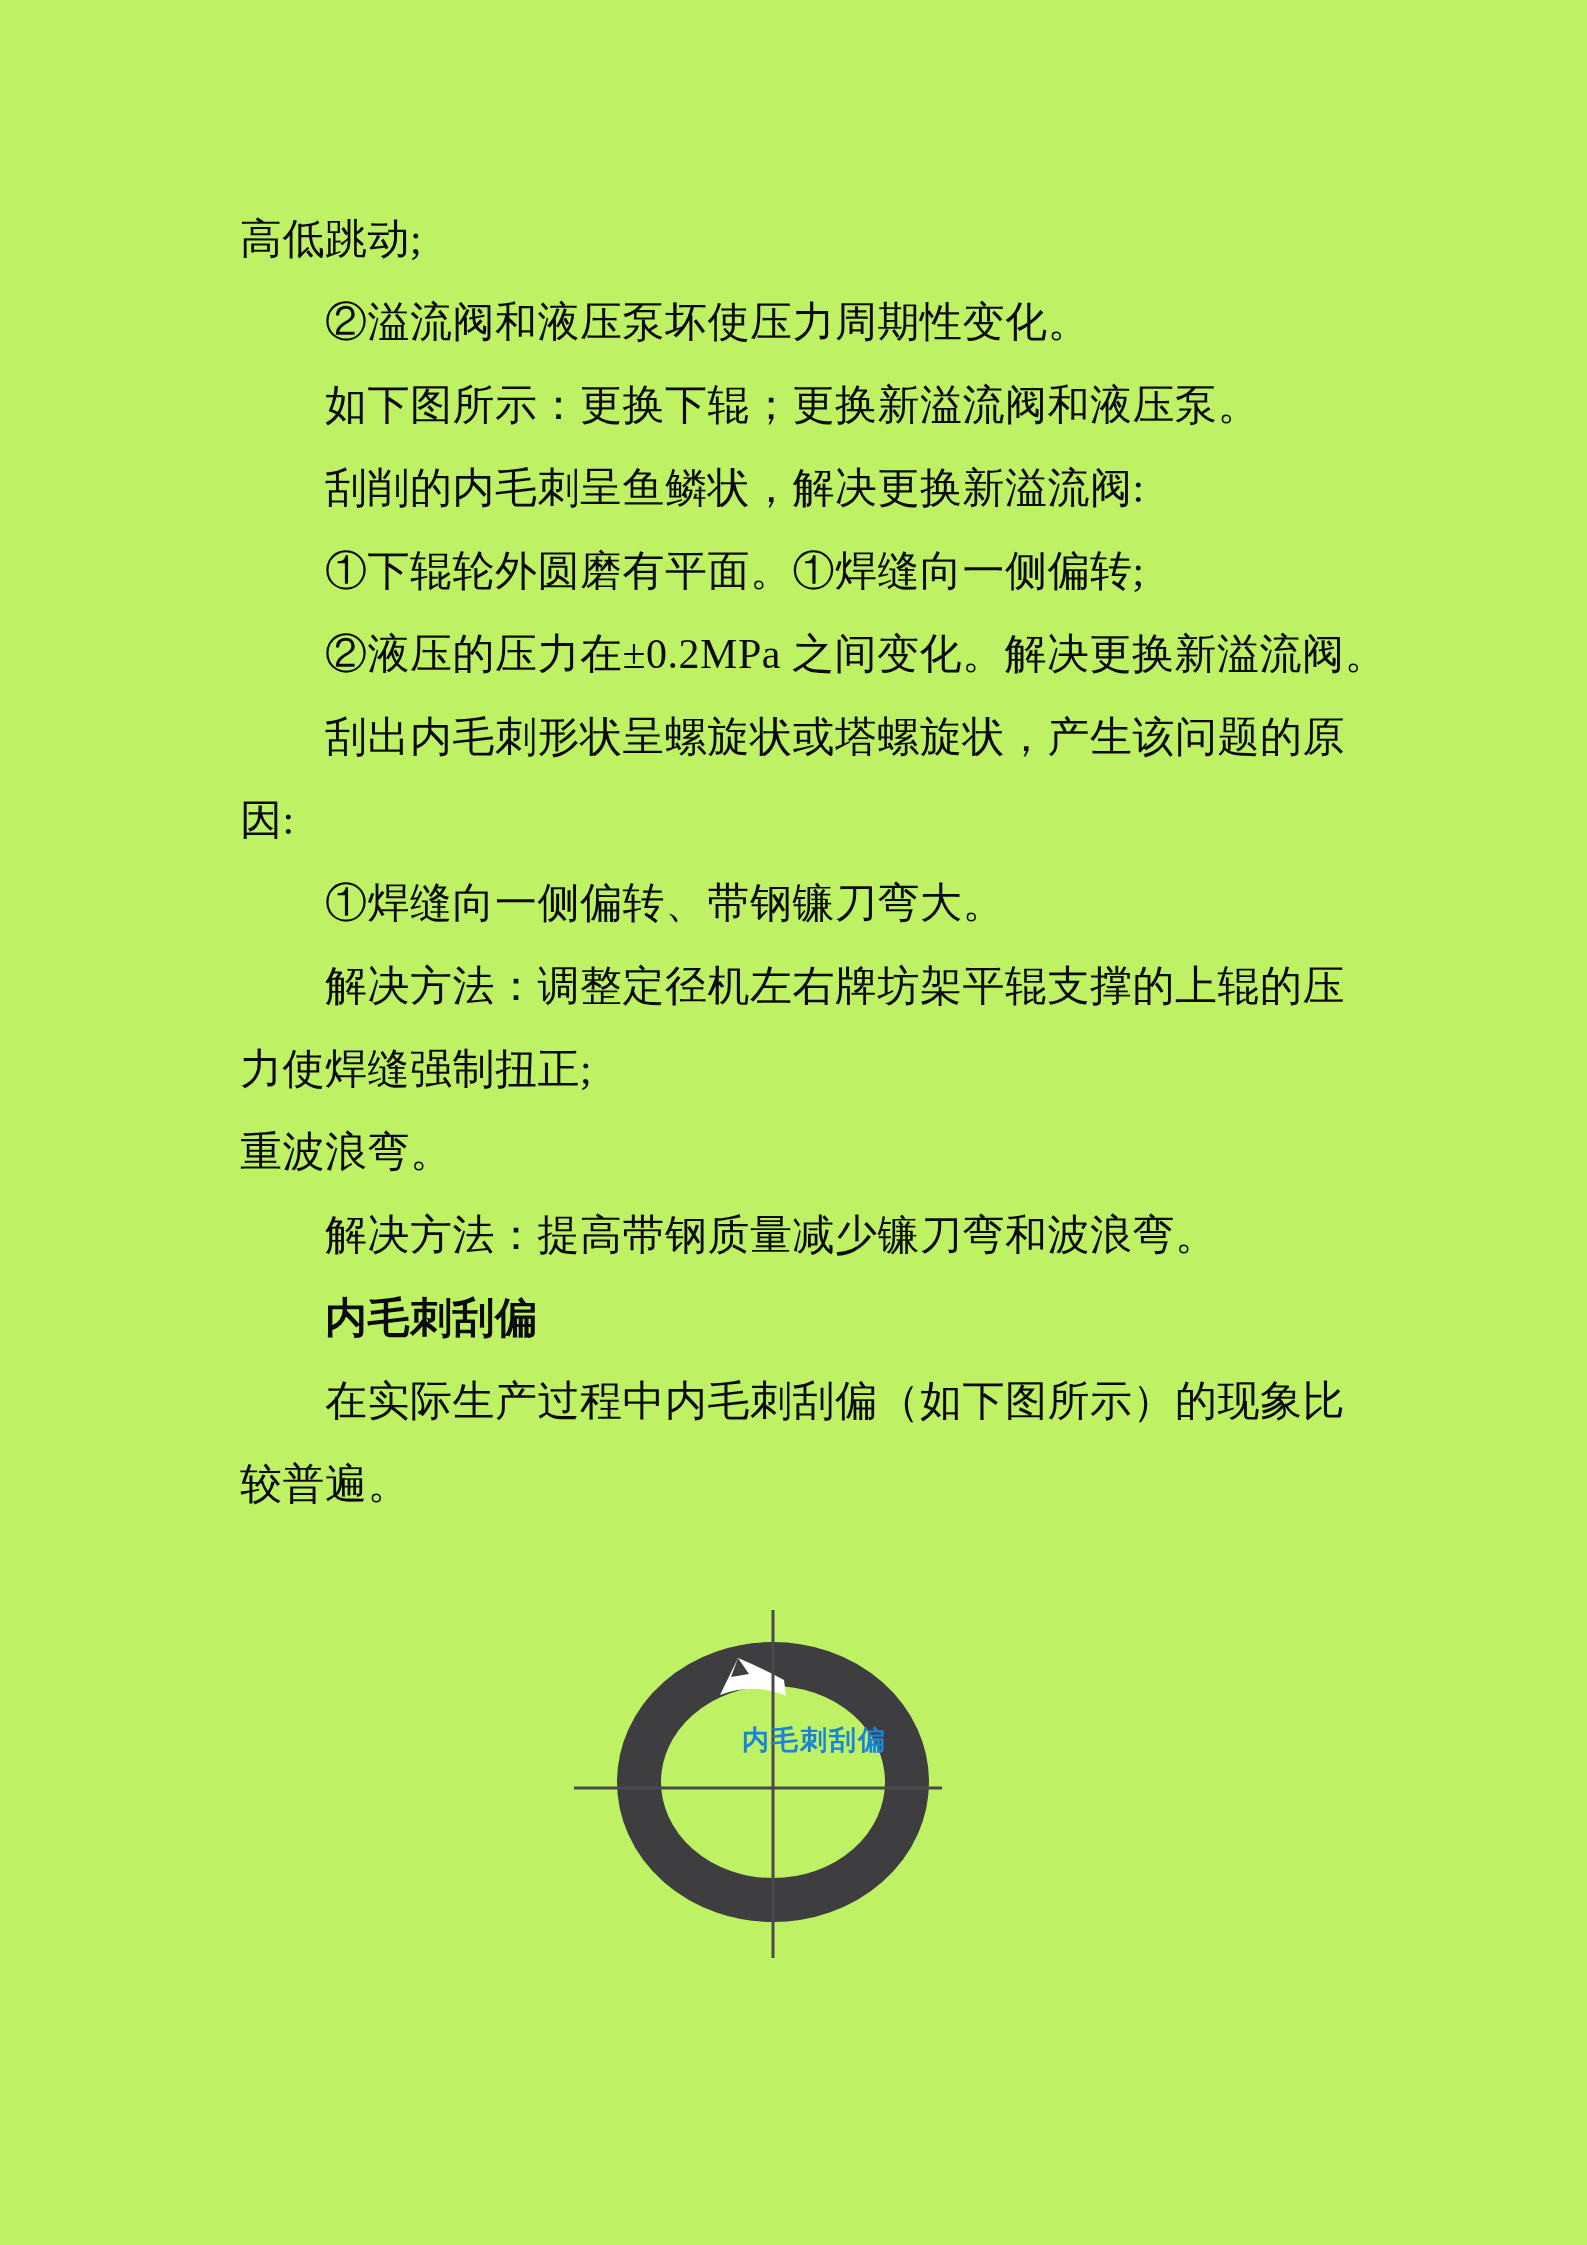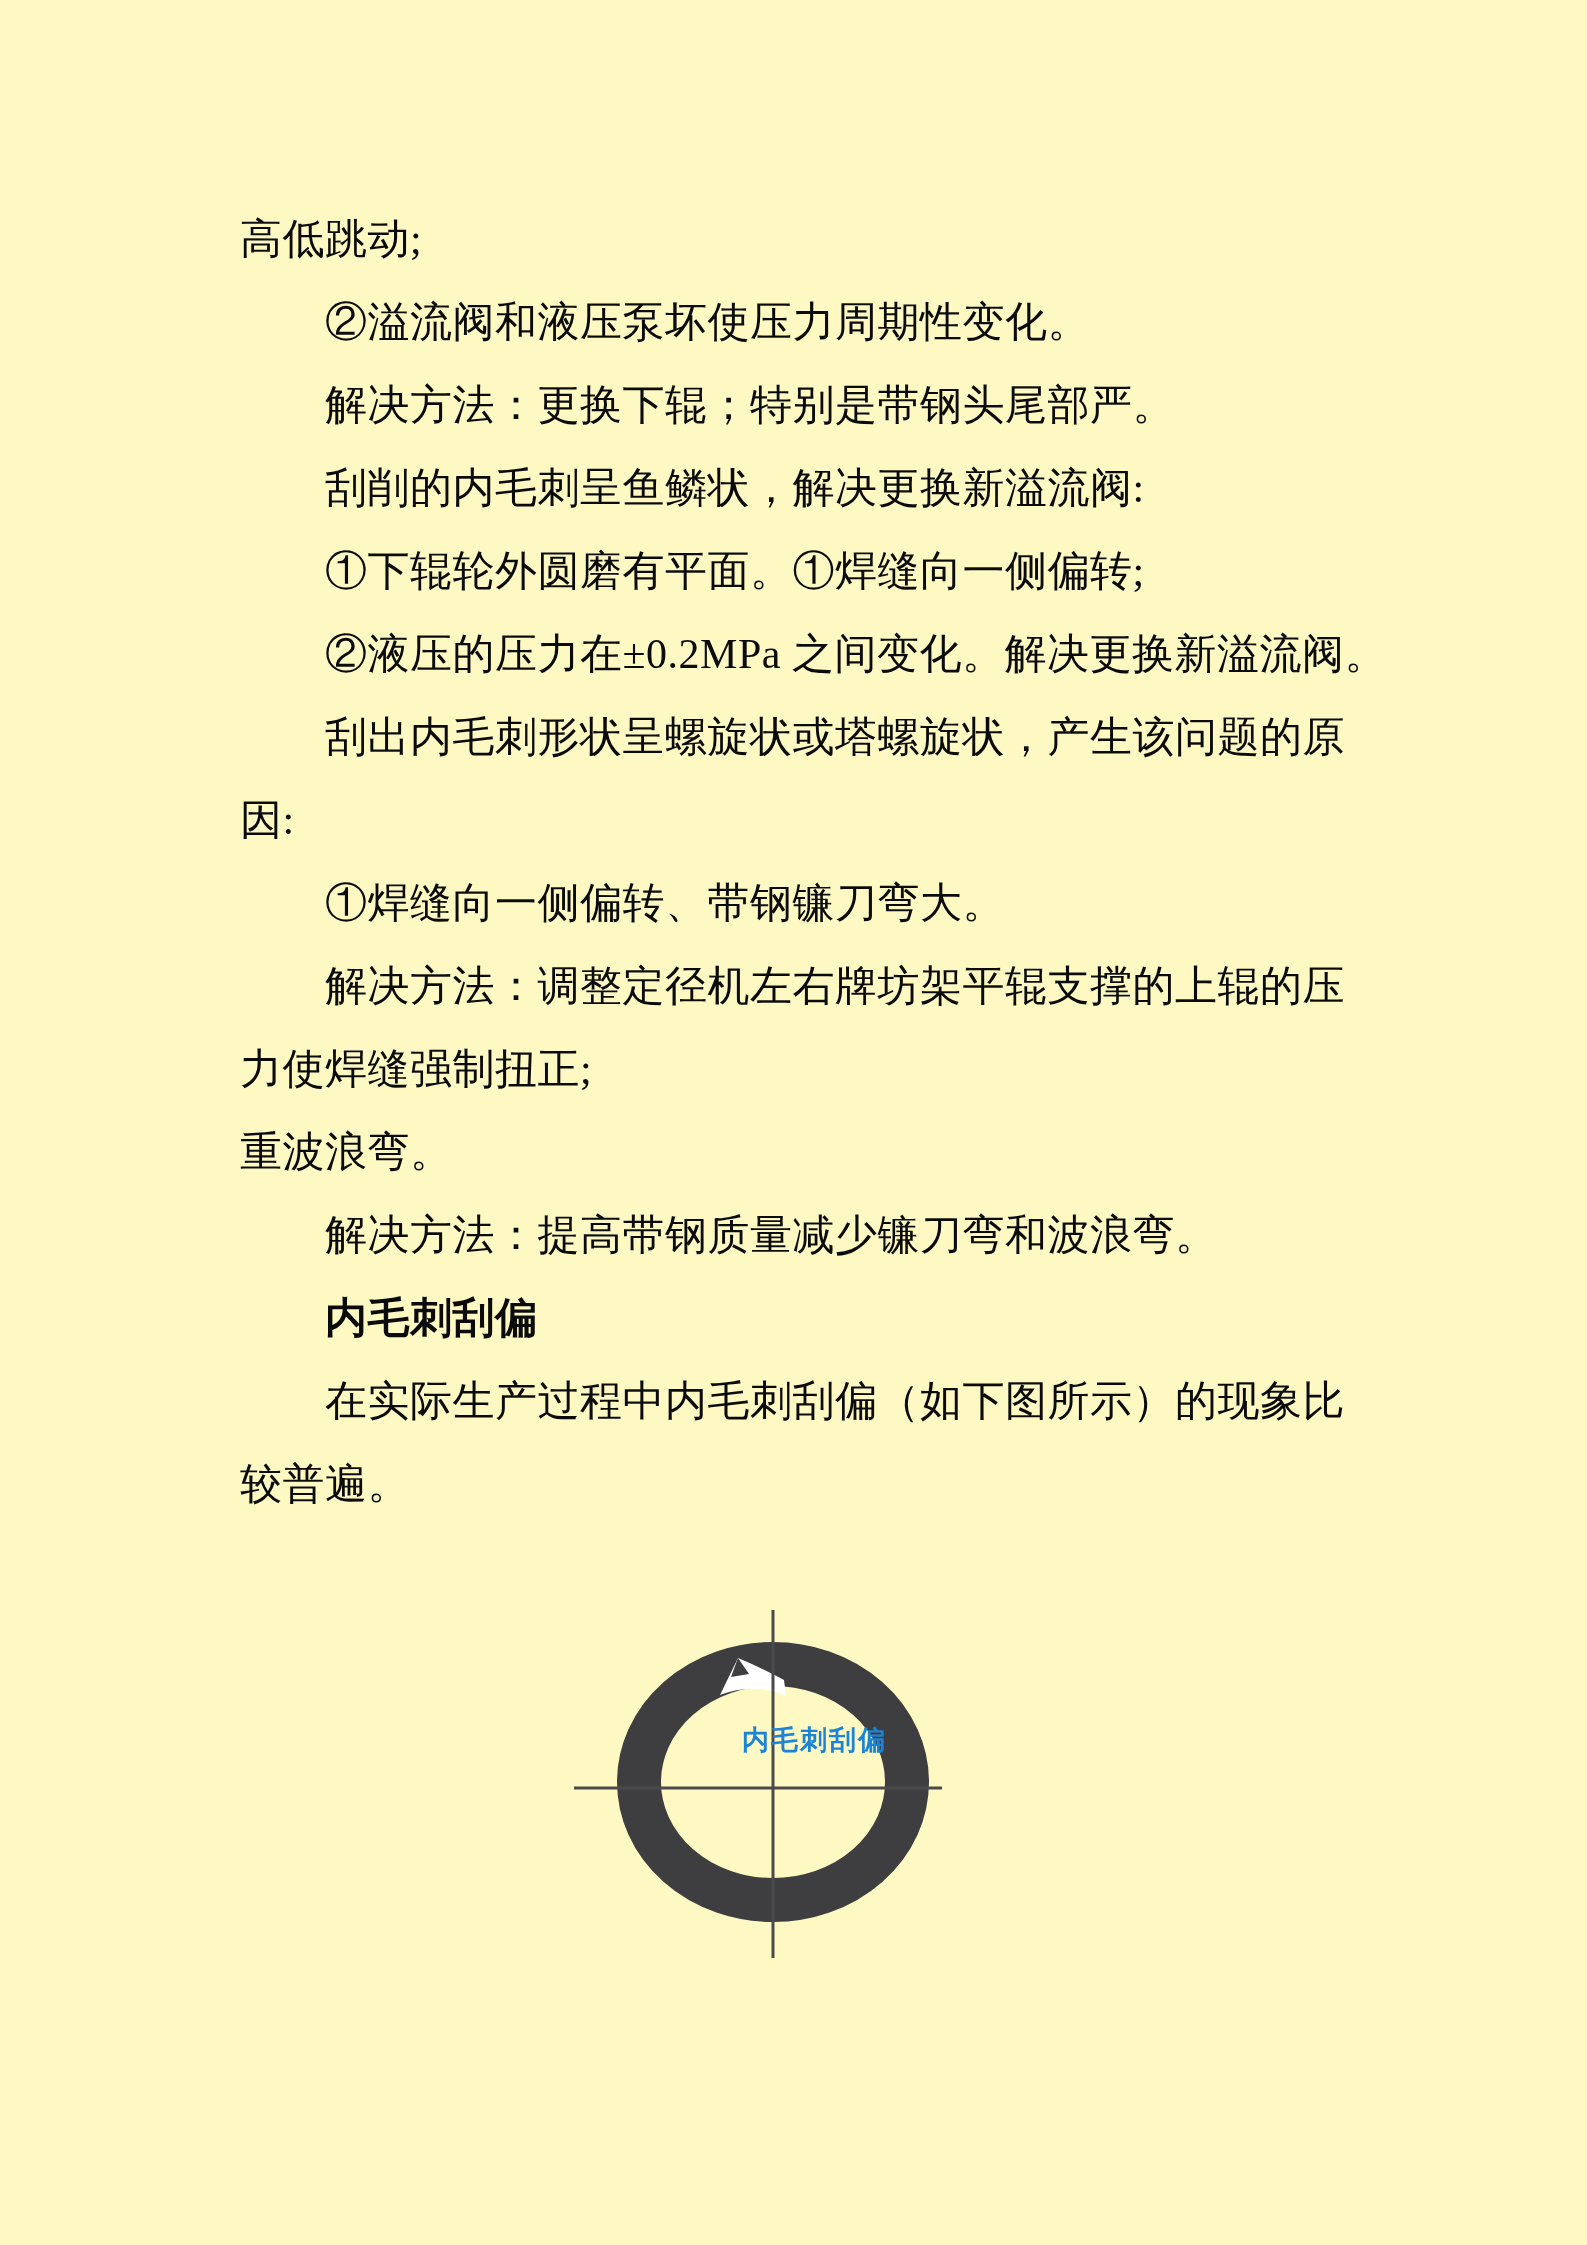--- a/index.html
+++ b/index.html
@@ -1,19 +1,19 @@
 <!DOCTYPE html>
 <html><head>
 <meta charset="utf-8">
 <style>
   html,body { margin:0; padding:0; background:#888; }
   .page {
     position:relative;
     width:1587px; height:2245px;
-    background:#fef9c3;
+    background:#bef264;
     margin:0 auto;
     overflow:hidden;
     font-family:"Liberation Serif","DejaVu Serif",serif;
   }
   .textblock {
     position:absolute;
     left:240px; top:198px;
     width:1140px;
   }
   .line {
@@ -42,21 +42,21 @@
   }
 </style>
 </head>
 <body>
 
 <div class="page">
 
   <div class="textblock">
     <div class="line">高低跳动;</div>
     <div class="line indent">②溢流阀和液压泵坏使压力周期性变化。</div>
-    <div class="line indent">解决方法：更换下辊；特别是带钢头尾部严。</div>
+    <div class="line indent">如下图所示：更换下辊；更换新溢流阀和液压泵。</div>
     <div class="line indent">刮削的内毛刺呈鱼鳞状，解决更换新溢流阀:</div>
     <div class="line indent">①下辊轮外圆磨有平面。①焊缝向一侧偏转;</div>
     <div class="line indent">②液压的压力在±0.2MPa 之间变化。解决更换新溢流阀。</div>
     <div class="line indent">刮出内毛刺形状呈螺旋状或塔螺旋状，产生该问题的原</div>
     <div class="line">因:</div>
     <div class="line indent">①焊缝向一侧偏转、带钢镰刀弯大。</div>
     <div class="line indent">解决方法：调整定径机左右牌坊架平辊支撑的上辊的压</div>
     <div class="line">力使焊缝强制扭正;</div>
     <div class="line">重波浪弯。</div>
     <div class="line indent">解决方法：提高带钢质量减少镰刀弯和波浪弯。</div>

